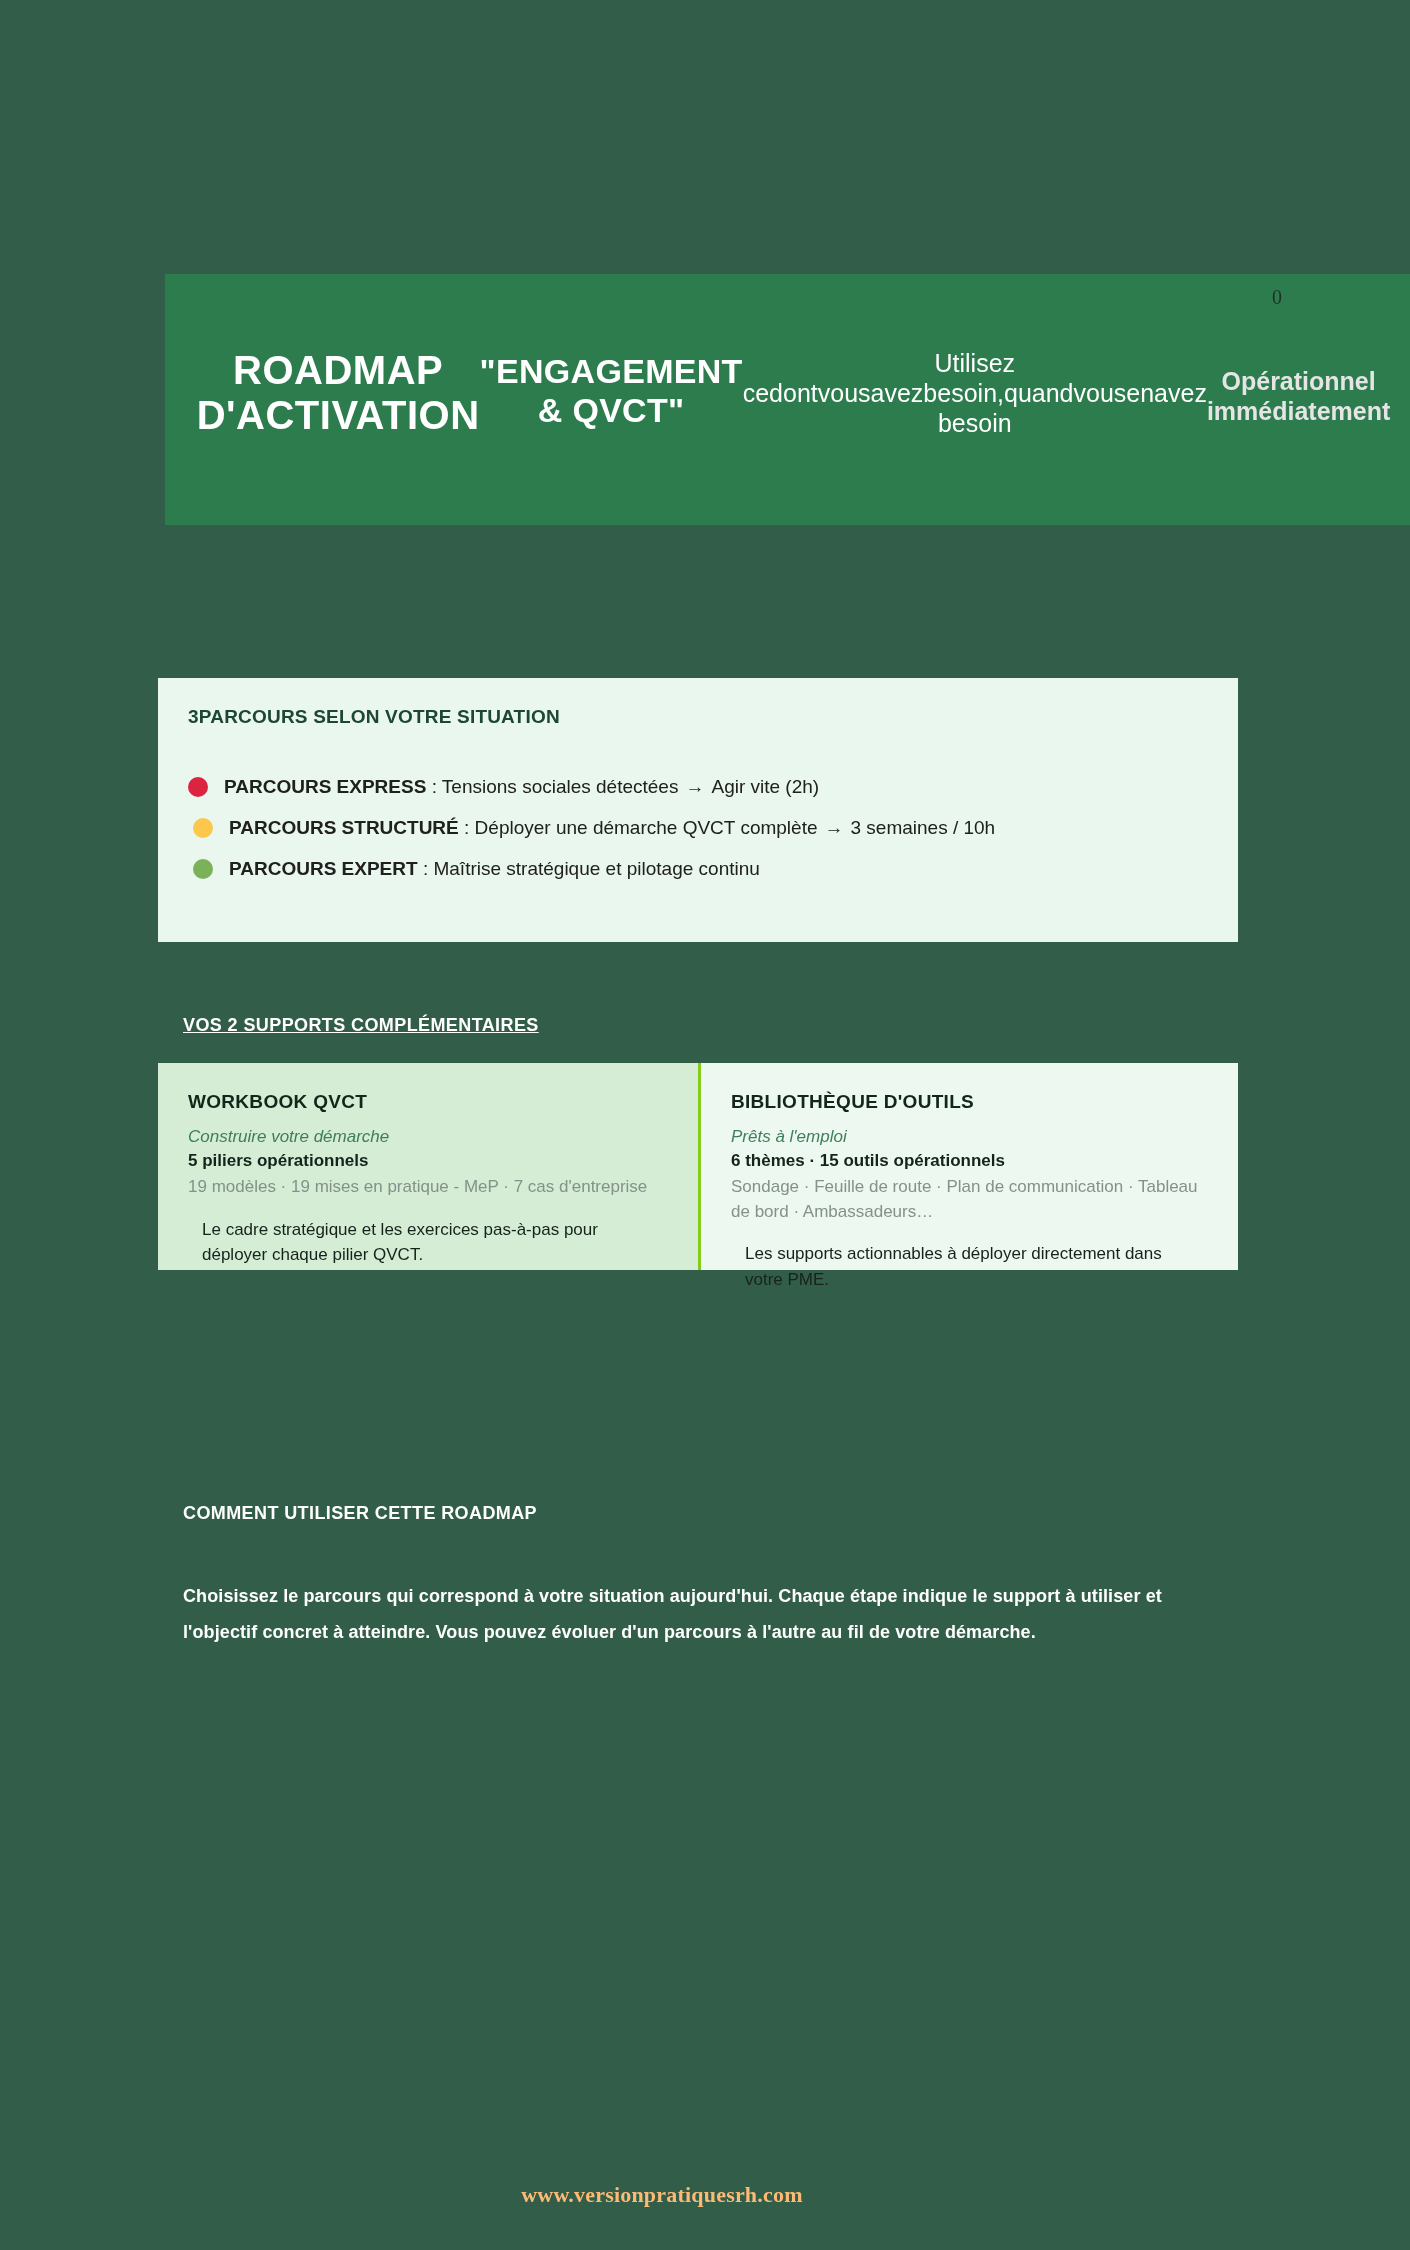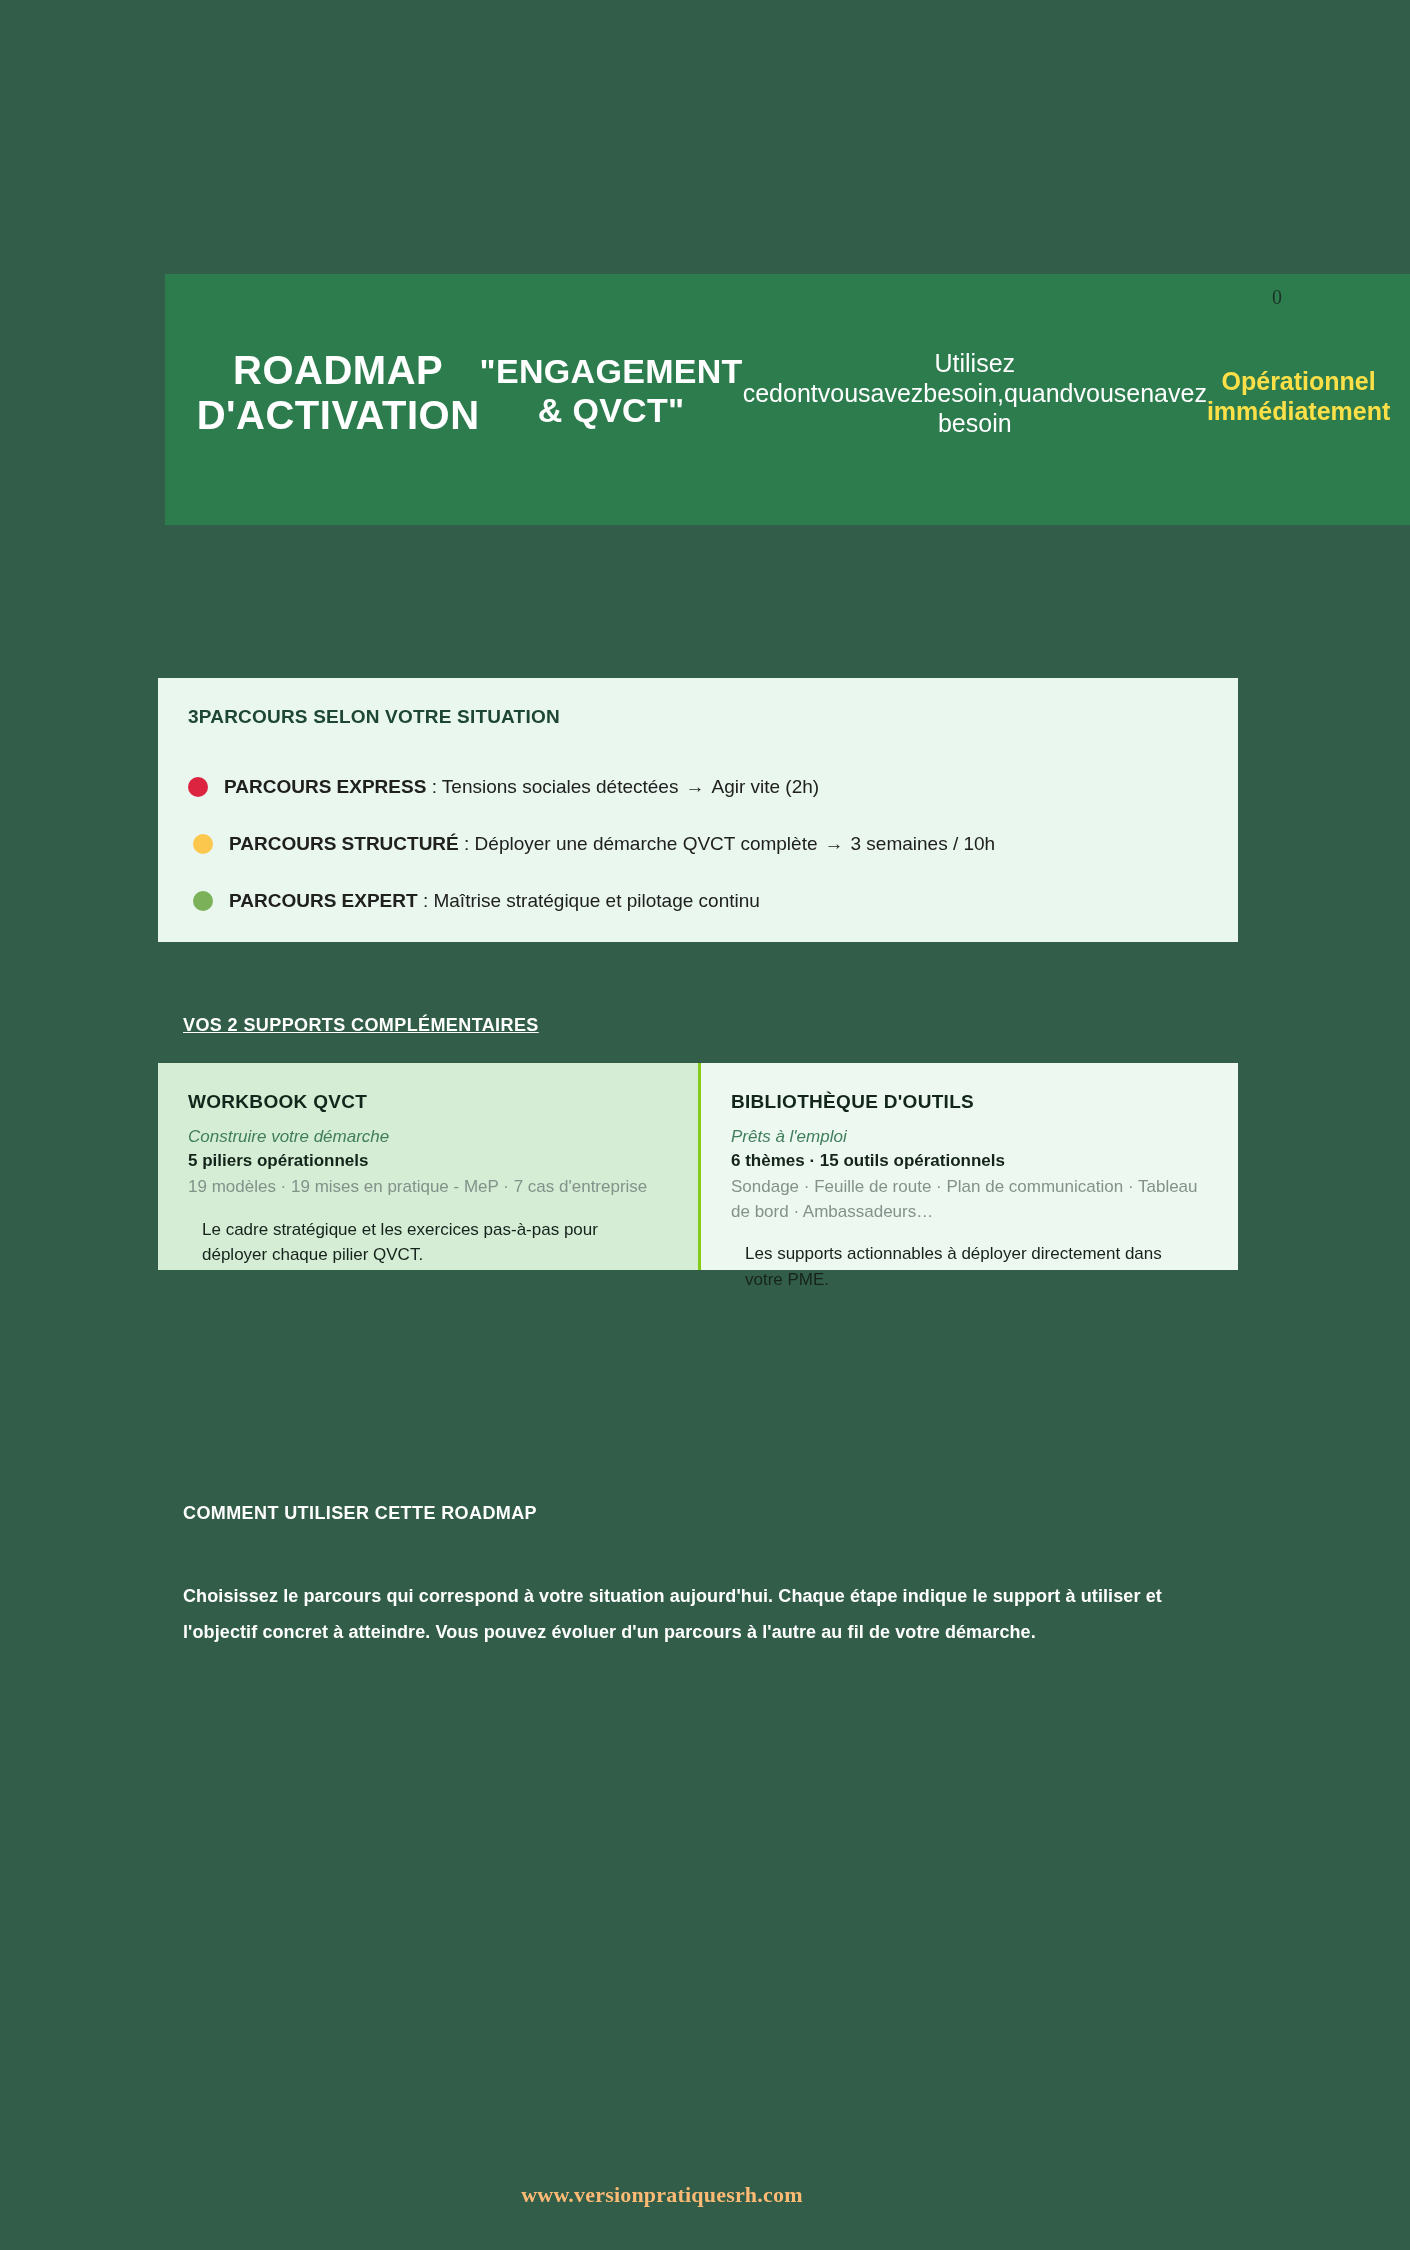--- a/index.html
+++ b/index.html
@@ -58,21 +58,21 @@
   }
   .header-tagline {
     color: #ffffff;
     font-size: 25px;
     font-weight: normal;
     line-height: 1.2;
     text-align: center;
     margin: 0 0 6px 0;
   }
   .header-emphasis {
-    color: #fde047;
+    color: #e5e5e5;
     font-size: 25px;
     font-weight: bold;
     line-height: 1.2;
     text-align: center;
     margin: 0;
   }
 
   
   .page-number {
     position: absolute;
@@ -98,21 +98,21 @@
   .parcours-heading {
     color: #1e4733;
     font-size: 19px;
     font-weight: bold;
     letter-spacing: 0.2px;
     margin: 0 0 38px 0;
   }
   .parcours-list {
     display: flex;
     flex-direction: column;
-    gap: 16px;
+    gap: 0;
   }
   .parcours-row {
     display: flex;
     align-items: center;
     height: 41px;
   }
   .dot {
     width: 20px;
     height: 20px;
     border-radius: 50%;

